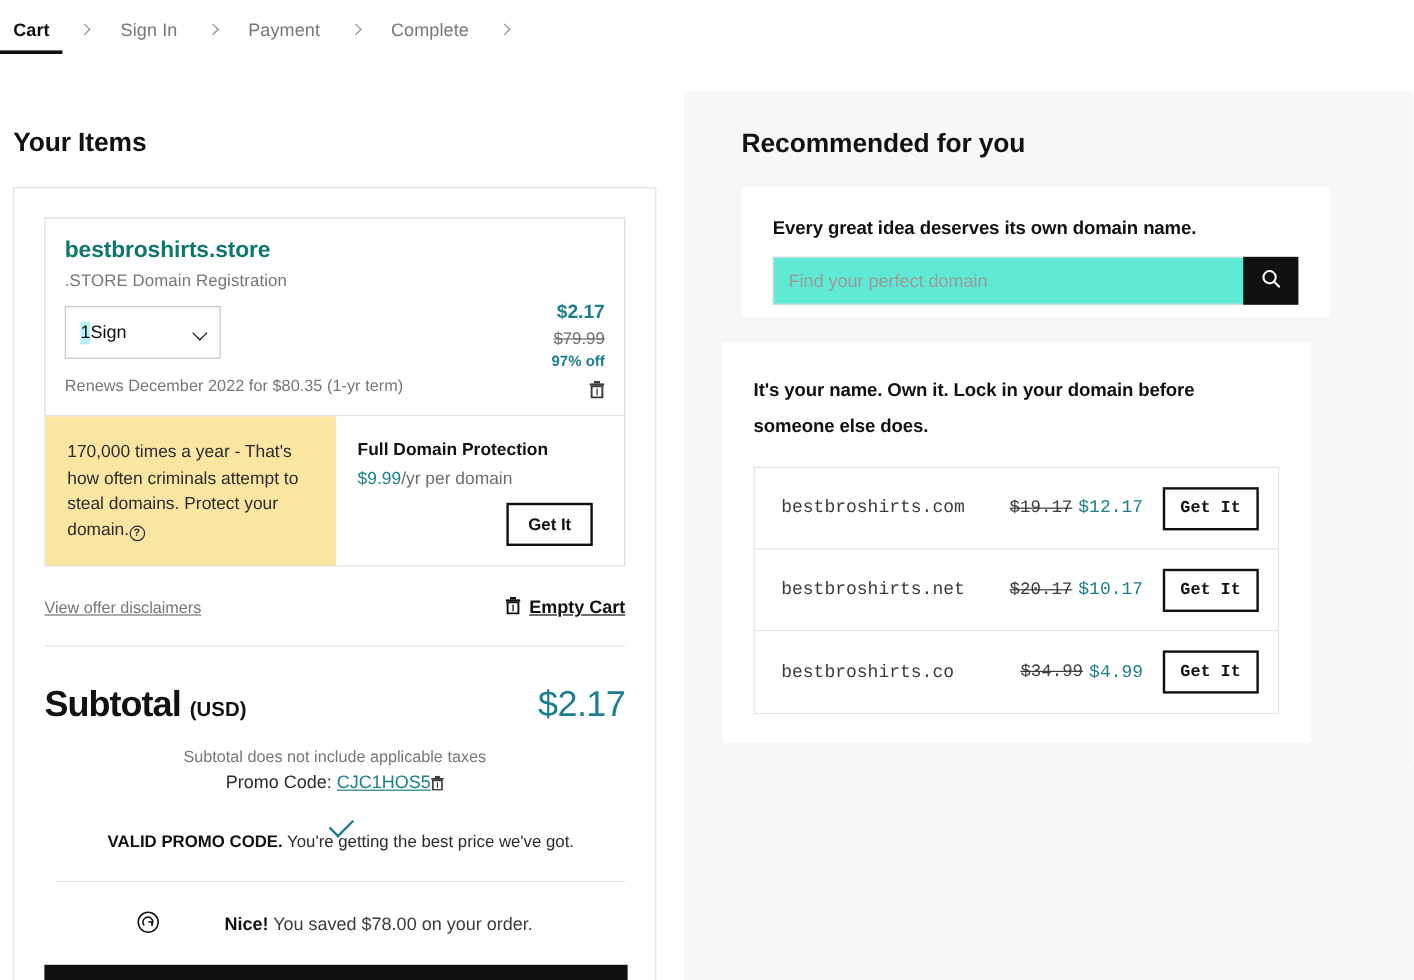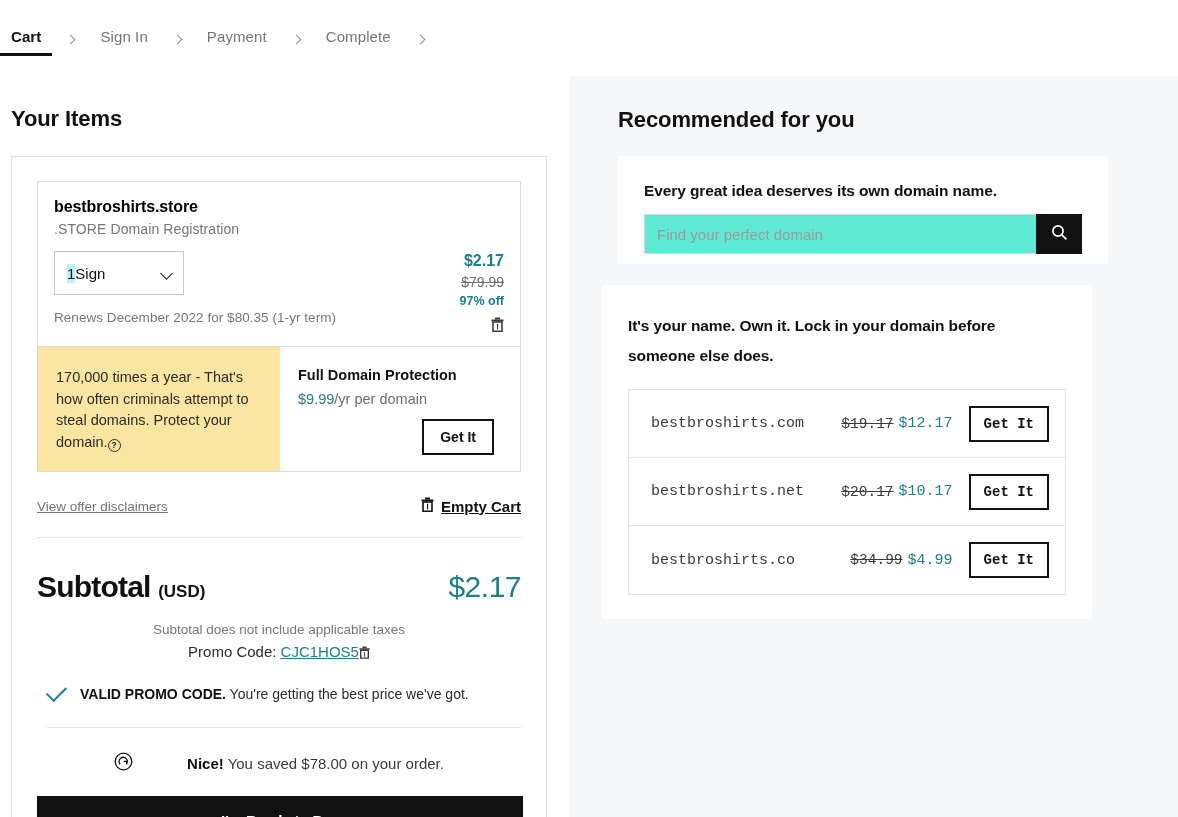--- a/index.html
+++ b/index.html
@@ -9,21 +9,21 @@
     font-family: "Liberation Sans", sans-serif;
     color: #111112;
     overflow: hidden;
   }
   .page { position: relative; width: 1178px; height: 817px; }
 
   
   .steps {
     position: absolute; left: 0; top: 0;
     width: 1178px; height: 56px;
-    display: flex; align-items: flex-end;
+    display: flex; align-items: flex-start;
     padding-left: 11px; padding-top: 17px;
     background: #fff;
   }
   .step { display: flex; align-items: center; }
   .step-label {
     font-size: 15px; color: #767676; letter-spacing: .1px;
     padding: 0 0 11px 0; position: relative;
   }
   .step.active .step-label {
     color: #111112; font-weight: 700;
@@ -60,21 +60,21 @@
     position: absolute; left: 11px; top: 100px;
     width: 536px; border: 1px solid #e0e0e0; background: #fff;
     padding: 0;
   }
   .item-box {
     margin: 24px 25px 0 25px;
     border: 1px solid #dcdcdc;
   }
   .item-top { display: flex; padding: 16px 16px 14px 16px; }
   .item-main { flex: 1 1 auto; min-width: 0; }
-  .item-name { font-size: 16px; font-weight: 700; color: #000000; letter-spacing: -.1px; }
+  .item-name { font-size: 19px; font-weight: 700; color: #0f766e; letter-spacing: -.1px; }
   .item-sub { font-size: 14px; color: #767676; margin-top: 5px; letter-spacing: .1px; }
 
   .term-select {
     position: relative; margin-top: 14px;
     width: 130px; height: 44px;
     border: 1px solid #c8c8c8; background: #fff;
     display: flex; align-items: center; padding: 0 10px 0 12px;
     font-size: 15px; color: #111112;
   }
   .term-sel-hl { background: #b6f2f7; padding: 1px 0; }
@@ -154,23 +154,23 @@
 
   .tax-note {
     text-align: center; font-size: 13.5px; color: #767676; margin-top: 18px;
   }
   .promo-row {
     text-align: center; font-size: 15px; color: #2b2b2b; margin-top: 6px;
   }
   .promo-code { color: #1d7e8c; text-decoration: underline; cursor: pointer; }
 
   .valid-row {
-    display: flex; align-items: center; gap: 14px;
+    display: flex; align-items: center; 
     margin: 26px 25px 0 35px; font-size: 14px; color: #2b2b2b;
-    padding-bottom: 25px; border-bottom: 1px solid #e4e4e4;
+    padding-bottom: 25px; border-bottom: 1px solid #e4e4e4; flex-direction: column;
   }
   .valid-row b { font-weight: 700; color: #111112; }
   .check {
     flex: 0 0 auto; width: 19px; height: 11px;
     border-left: 2px solid #1d7e8c; border-bottom: 2px solid #1d7e8c;
     transform: rotate(-45deg); margin-top: -5px;
   }
 
   .saved-row {
     display: flex; align-items: center; justify-content: center; gap: 6px;

